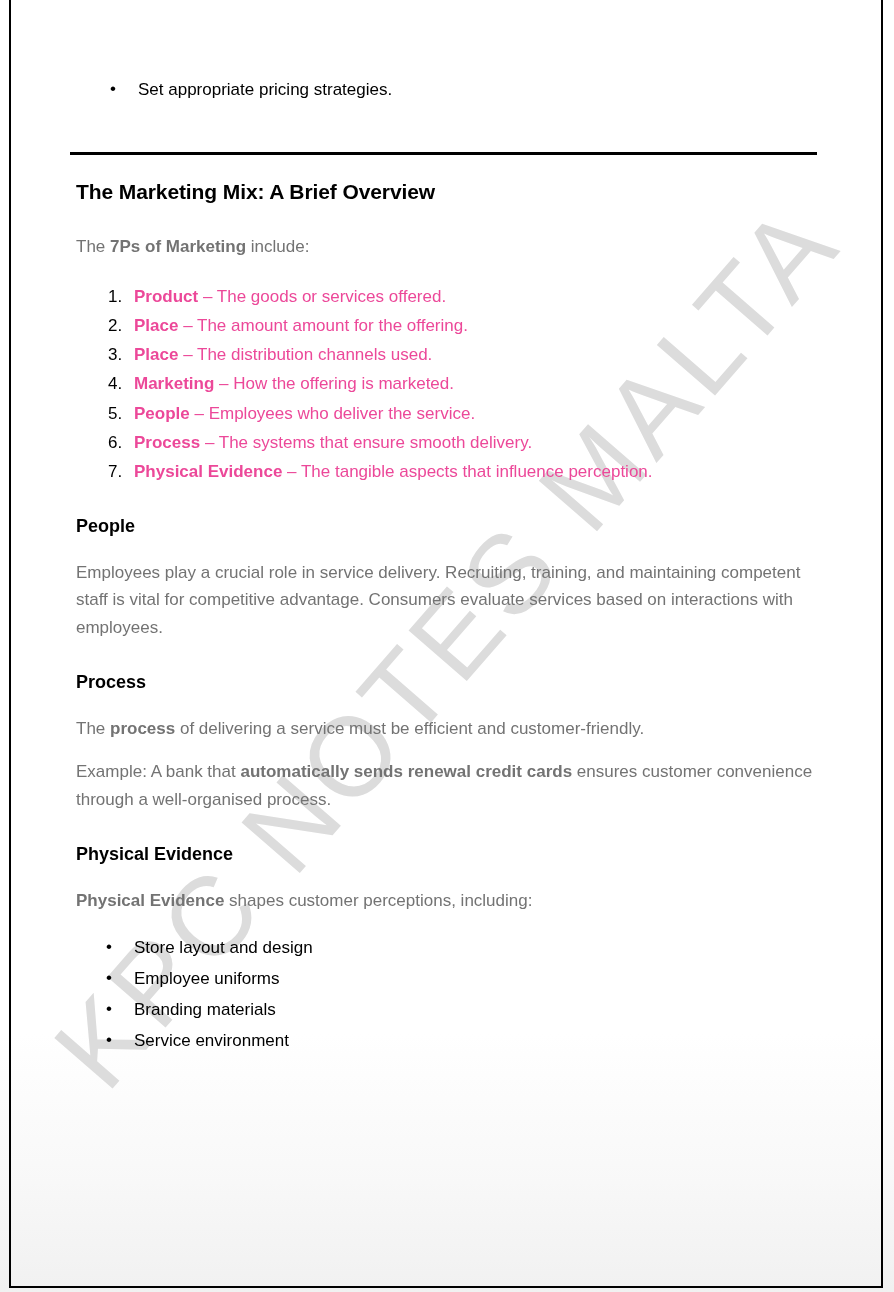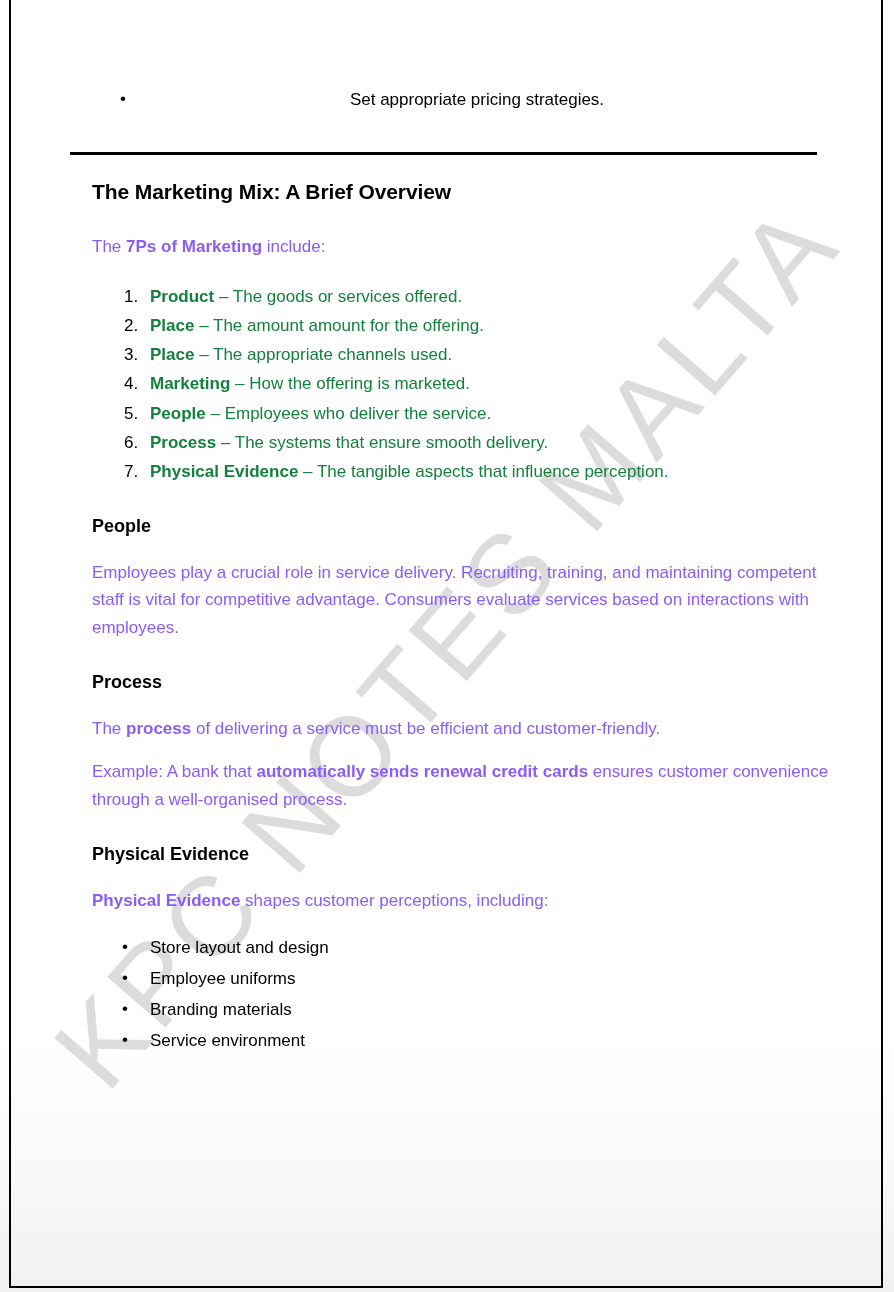--- a/index.html
+++ b/index.html
@@ -92,21 +92,21 @@
     position: absolute;
     left: 70px;
     top: 152px;
     width: 747px;
     height: 3px;
     background: #000000;
   }
 
   .body-area {
     position: absolute;
-    left: 92px;
+    left: 76px;
     top: 178px;
     width: 740px;
   }
 
   h1.doc-heading {
     font-size: 21px;
     font-weight: bold;
     color: #000000;
     margin: 0 0 28px 0;
     line-height: 1.3;
@@ -116,40 +116,40 @@
   h2.section-heading {
     font-size: 18px;
     font-weight: bold;
     color: #000000;
     margin: 30px 0 20px 0;
     line-height: 1.3;
   }
 
   p.para {
     font-size: 17px;
-    color: #8b5cf6;
+    color: #737373;
     margin: 0 0 16px 0;
     line-height: 1.62;
   }
 
   p.para b,
   li b {
     font-weight: bold;
   }
 
   ol.numbered {
     margin: 22px 0 22px 0;
     padding: 0;
     list-style: none;
     counter-reset: item;
   }
   ol.numbered > li {
     position: relative;
     font-size: 17px;
-    color: #15803d;
+    color: #ec4899;
     line-height: 1.60;
     padding-left: 58px;
     margin: 0 0 2px 0;
     counter-increment: item;
   }
   ol.numbered > li::before {
     content: counter(item) ".";
     position: absolute;
     left: 32px;
     top: 0;
@@ -174,24 +174,23 @@
     content: "\2022";
     position: absolute;
     left: 30px;
     top: -1px;
     font-size: 17px;
     color: #000000;
   }
 
   
   ul.top-list {
-    margin: 12px;
+    margin: 2px;
     padding: 0;
     list-style: none;
-    text-align: center;
   }
   ul.top-list > li {
     position: relative;
     font-size: 17px;
     color: #000000;
     line-height: 1.6;
     padding-left: 58px;
   }
   ul.top-list > li::before {
     content: "\2022";
@@ -227,21 +226,21 @@
 
     <div class="body-area">
 
       <h1 class="doc-heading">The Marketing Mix: A Brief Overview</h1>
 
       <p class="para"><span>The </span><b>7Ps of Marketing</b><span> include:</span></p>
 
       <ol class="numbered" id="seven-ps-list">
           <li><b>Product</b><span> – </span><span>The goods or services offered.</span></li>
           <li><b>Place</b><span> – </span><span>The amount amount for the offering.</span></li>
-          <li><b>Place</b><span> – </span><span>The appropriate channels used.</span></li>
+          <li><b>Place</b><span> – </span><span>The distribution channels used.</span></li>
           <li><b>Marketing</b><span> – </span><span>How the offering is marketed.</span></li>
           <li><b>People</b><span> – </span><span>Employees who deliver the service.</span></li>
           <li><b>Process</b><span> – </span><span>The systems that ensure smooth delivery.</span></li>
           <li><b>Physical Evidence</b><span> – </span><span>The tangible aspects that influence perception.</span></li>
         </ol>
 
       <h2 class="section-heading">People</h2>
       <p class="para">Employees play a crucial role in service delivery. Recruiting, training, and maintaining competent staff is vital for competitive advantage. Consumers evaluate services based on interactions with employees.</p>
 
       <h2 class="section-heading">Process</h2>

